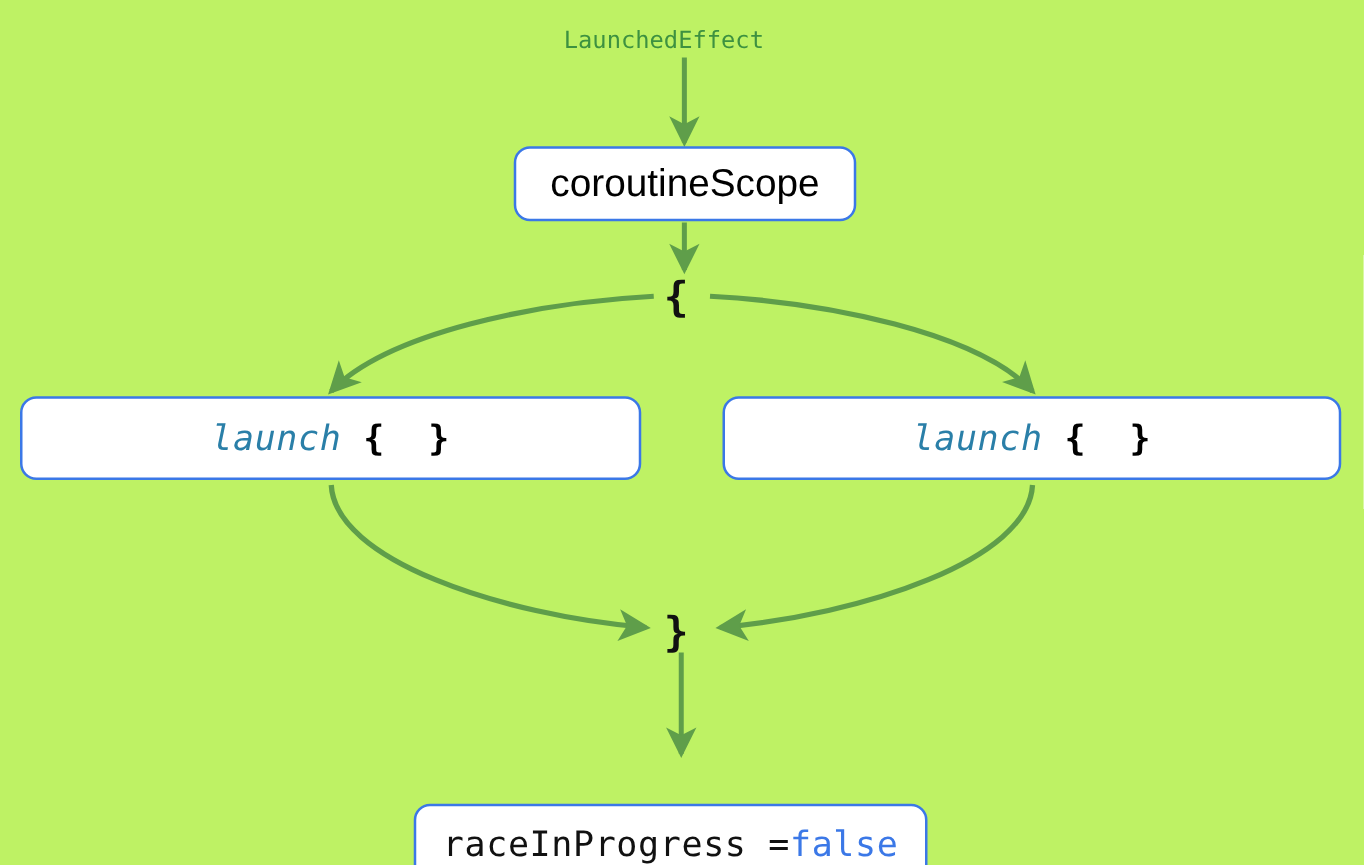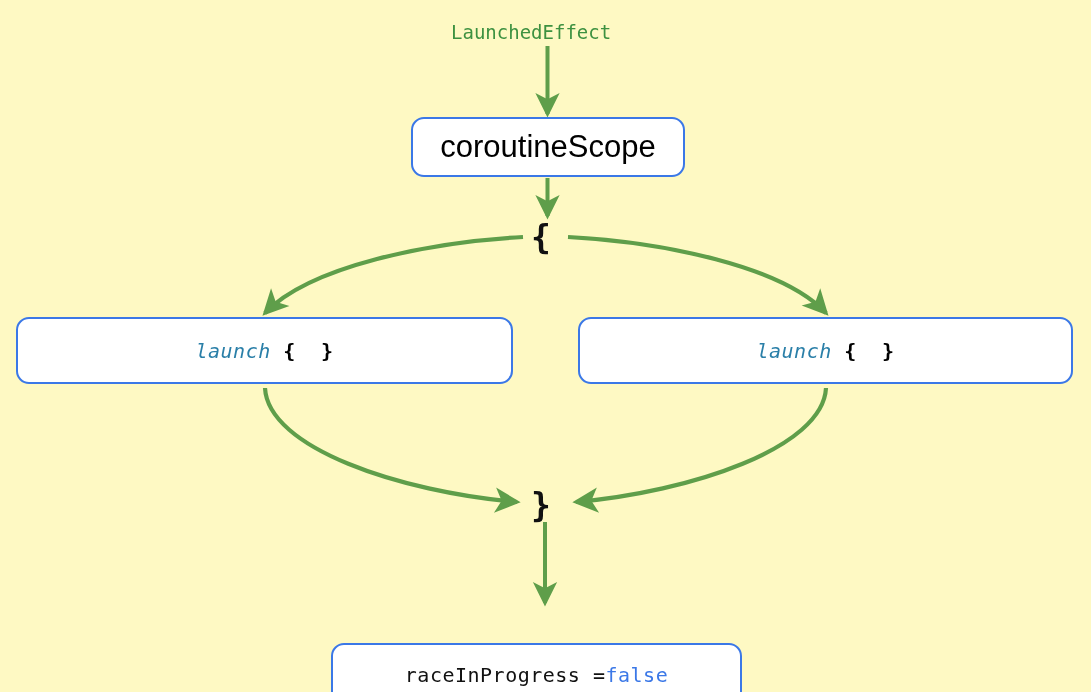--- a/index.html
+++ b/index.html
@@ -4,21 +4,21 @@
 <style>
   html, body {
     margin: 0;
     padding: 0;
     background: #ffffff;
   }
   #canvas {
     position: relative;
     width: 1091px;
     height: 692px;
-    background: #fef9c3;
+    background: #bef264;
     overflow: hidden;
     font-family: "Liberation Sans", sans-serif;
     text-decoration: underline;
   }
   #edges {
     position: absolute;
     left: 0; top: 0;
     width: 1091px;
     height: 692px;
     pointer-events: none;
@@ -34,21 +34,21 @@
     justify-content: center;
     white-space: nowrap;
   }
   .node-sans {
     font-family: "Liberation Sans", sans-serif;
     font-size: 31px;
     color: #000000;
   }
   .node-mono {
     font-family: "DejaVu Sans Mono", monospace;
-    font-size: 20px;
+    font-size: 28px;
     color: #111111;
     letter-spacing: 0.5px;
   }
   .kw-italic {
     color: #2a7fa8;
     font-style: italic;
   }
   .brace {
     color: #000000;
     font-weight: bold;

